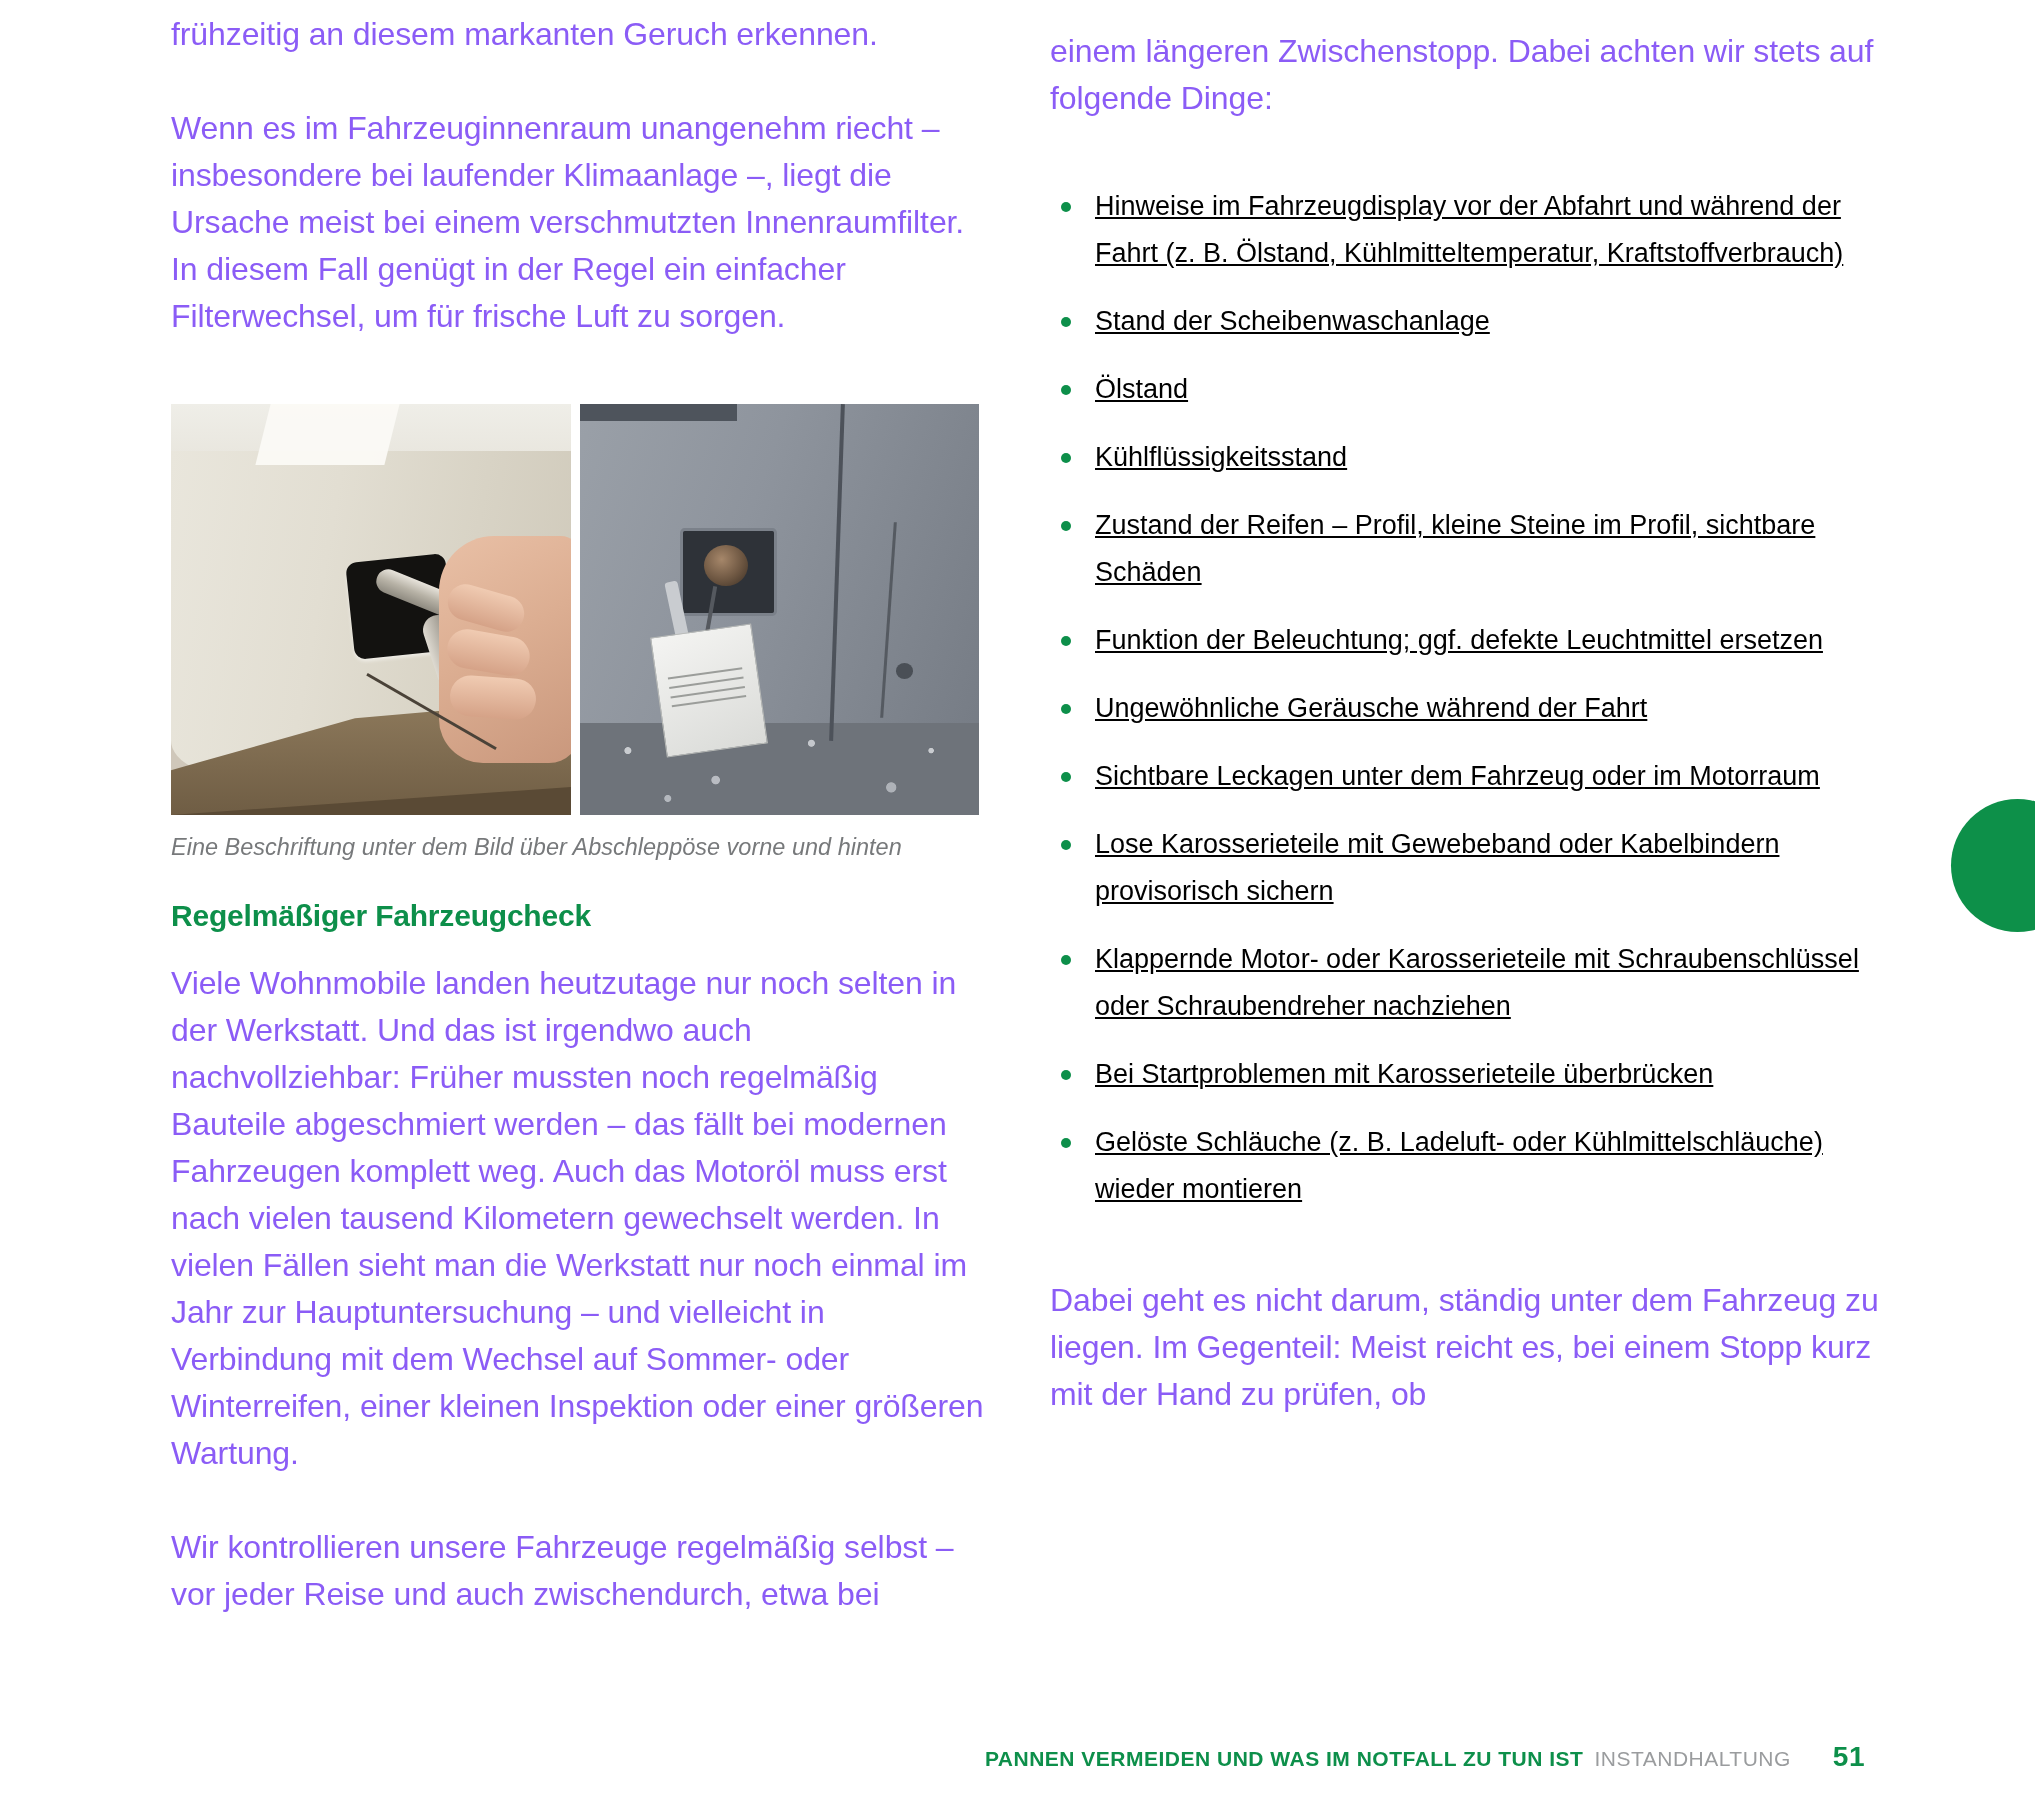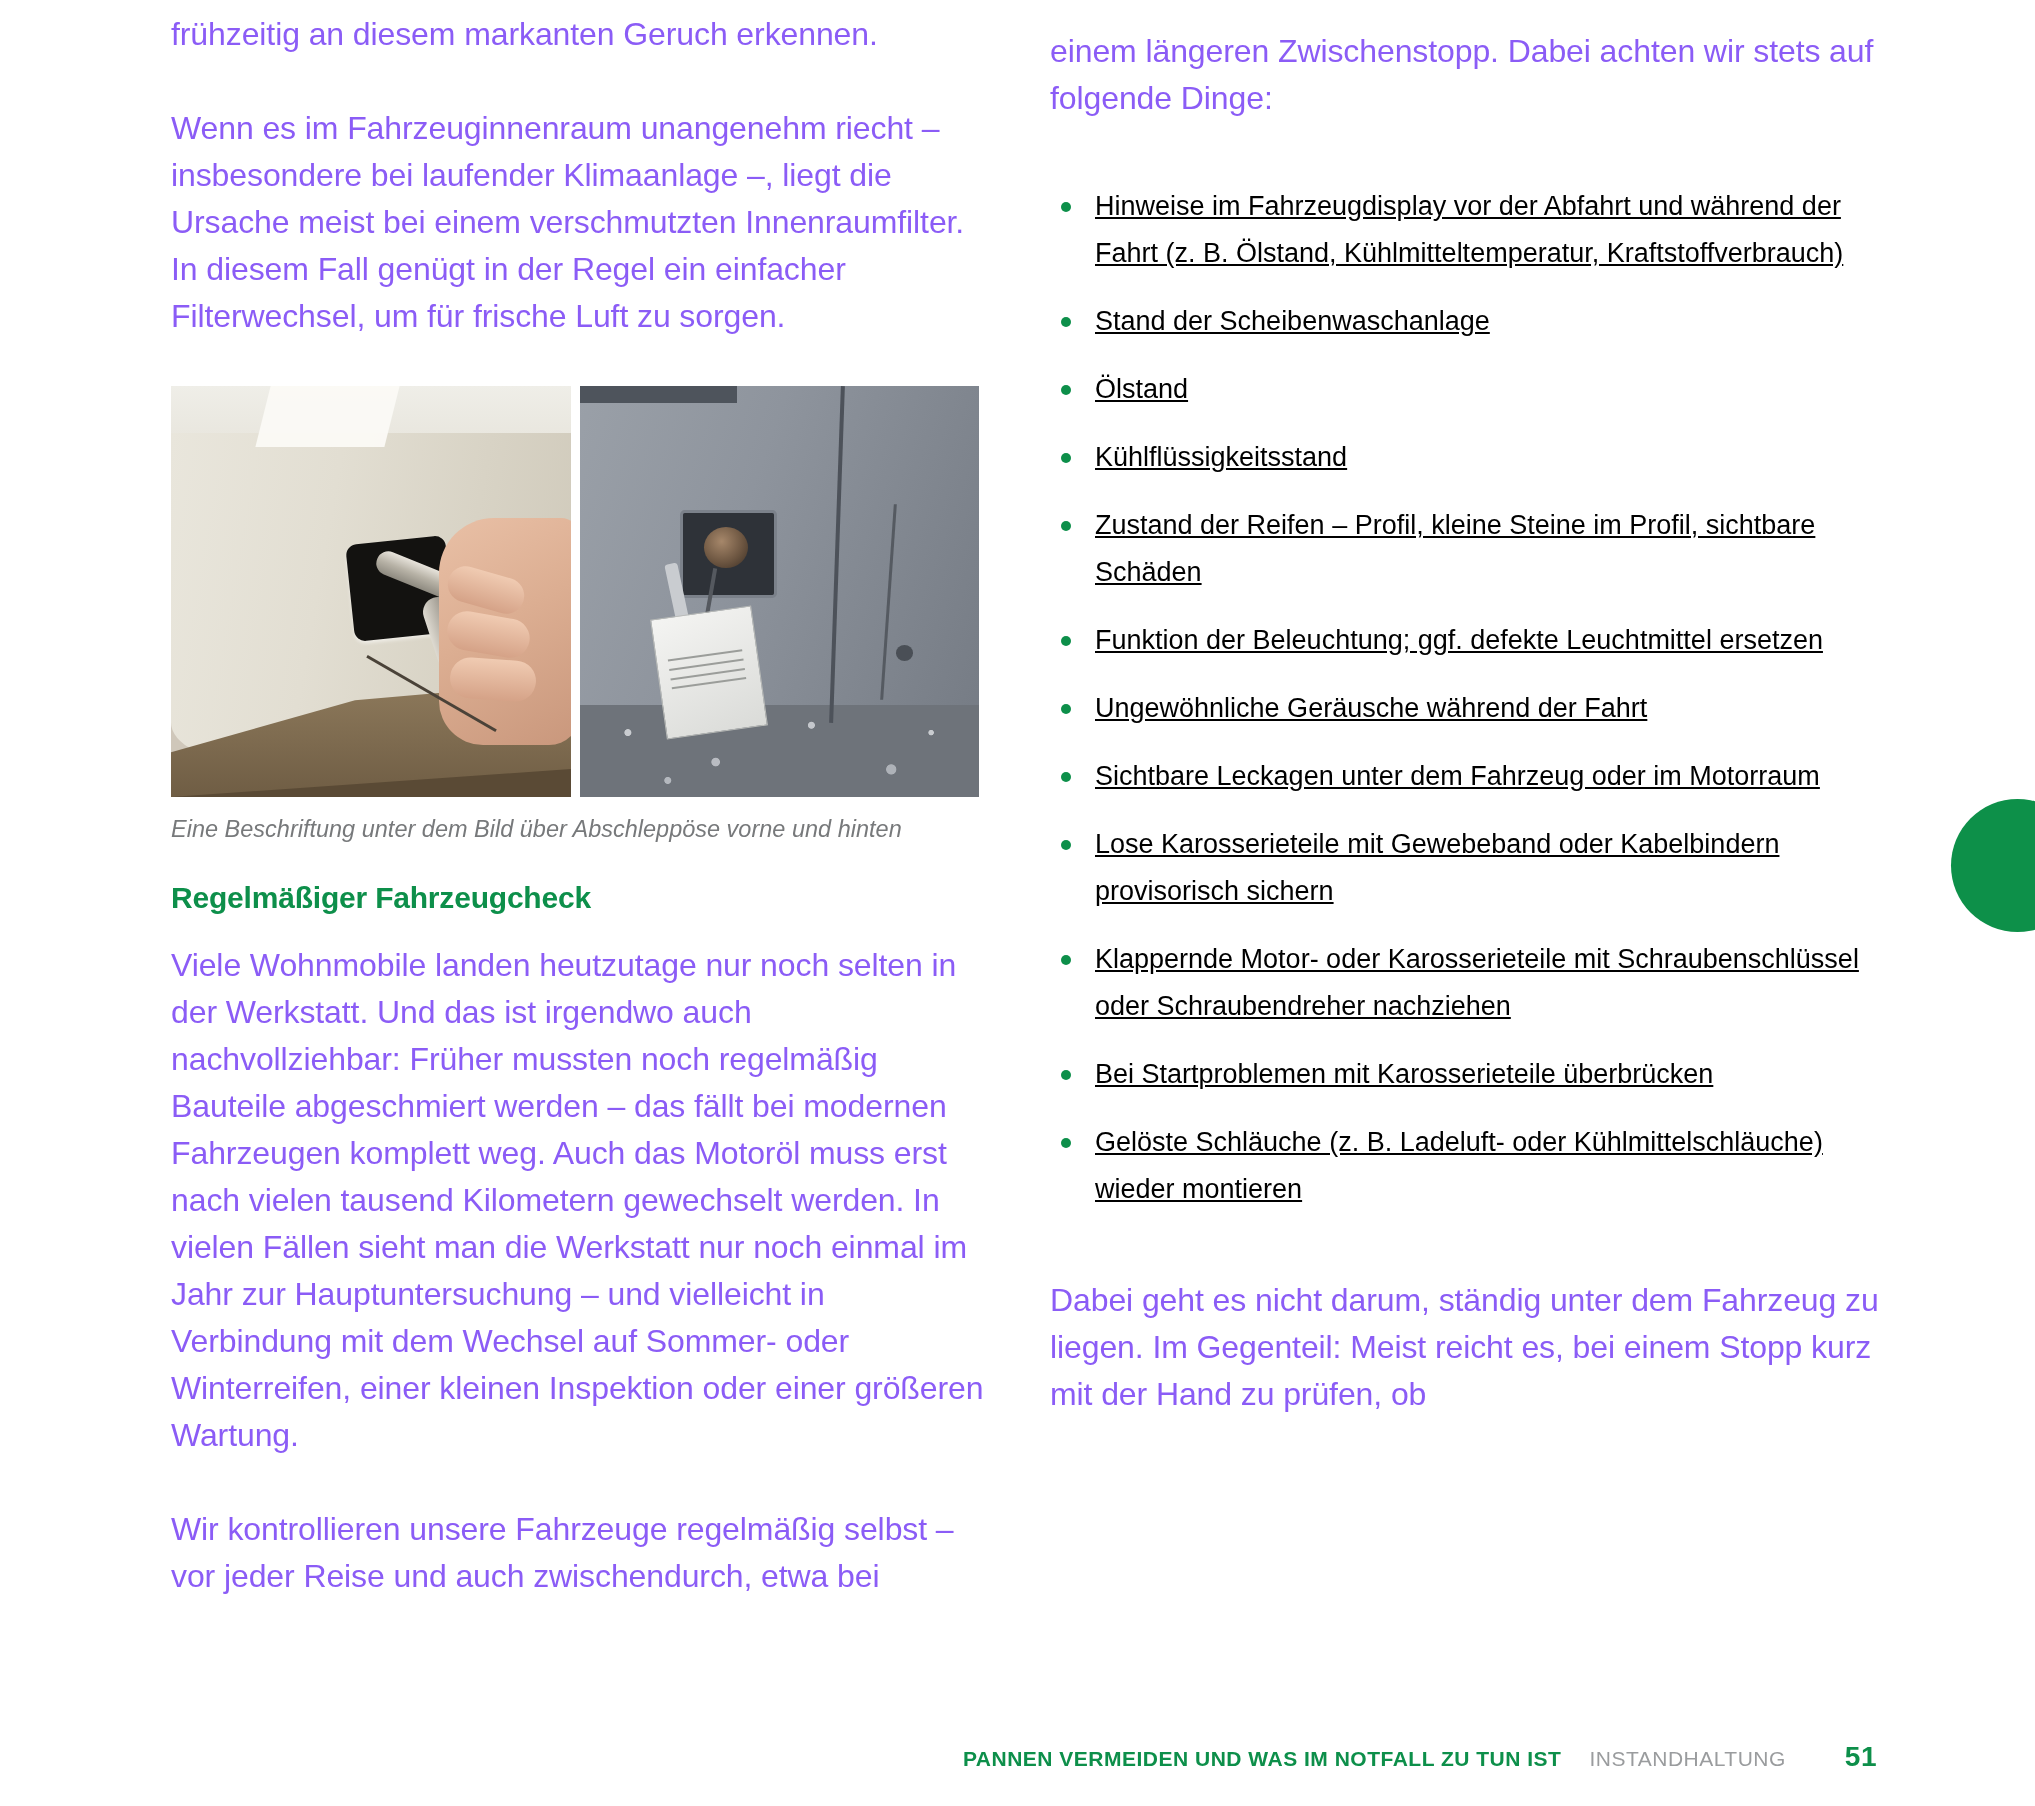--- a/index.html
+++ b/index.html
@@ -45,21 +45,21 @@
     font-weight: 400;
     margin: 0 0 0 0;
   }
   .para + .para {
     margin-top: 47px;
   }
   .tight { margin-top: 0; }
 
   
   .figure {
-    margin-top: 46px;
+    margin-top: 64px;
     width: 807px;
   }
   .photos {
     display: flex;
     gap: 8.6px;
     width: 807px;
     height: 411px;
   }
   .photo {
     position: relative;
@@ -244,29 +244,28 @@
     width: 133px;
     height: 133px;
     border-radius: 50%;
     background: #0d9049;
   }
 
   
   .footer {
     position: absolute;
     left: 0;
-    right: 4px;
+    right: 16px;
     bottom: 34px;
     display: flex;
     justify-content: flex-end;
     align-items: baseline;
     padding-right: 154px;
     font-size: 21px;
     letter-spacing: 0.5px;
-    gap: 17px;
   }
   .footer-section {
     font-weight: 700;
     color: #0d8f4a;
     text-transform: uppercase;
   }
   .footer-chapter {
     font-weight: 400;
     color: #9a9c9e;
     text-transform: uppercase;

